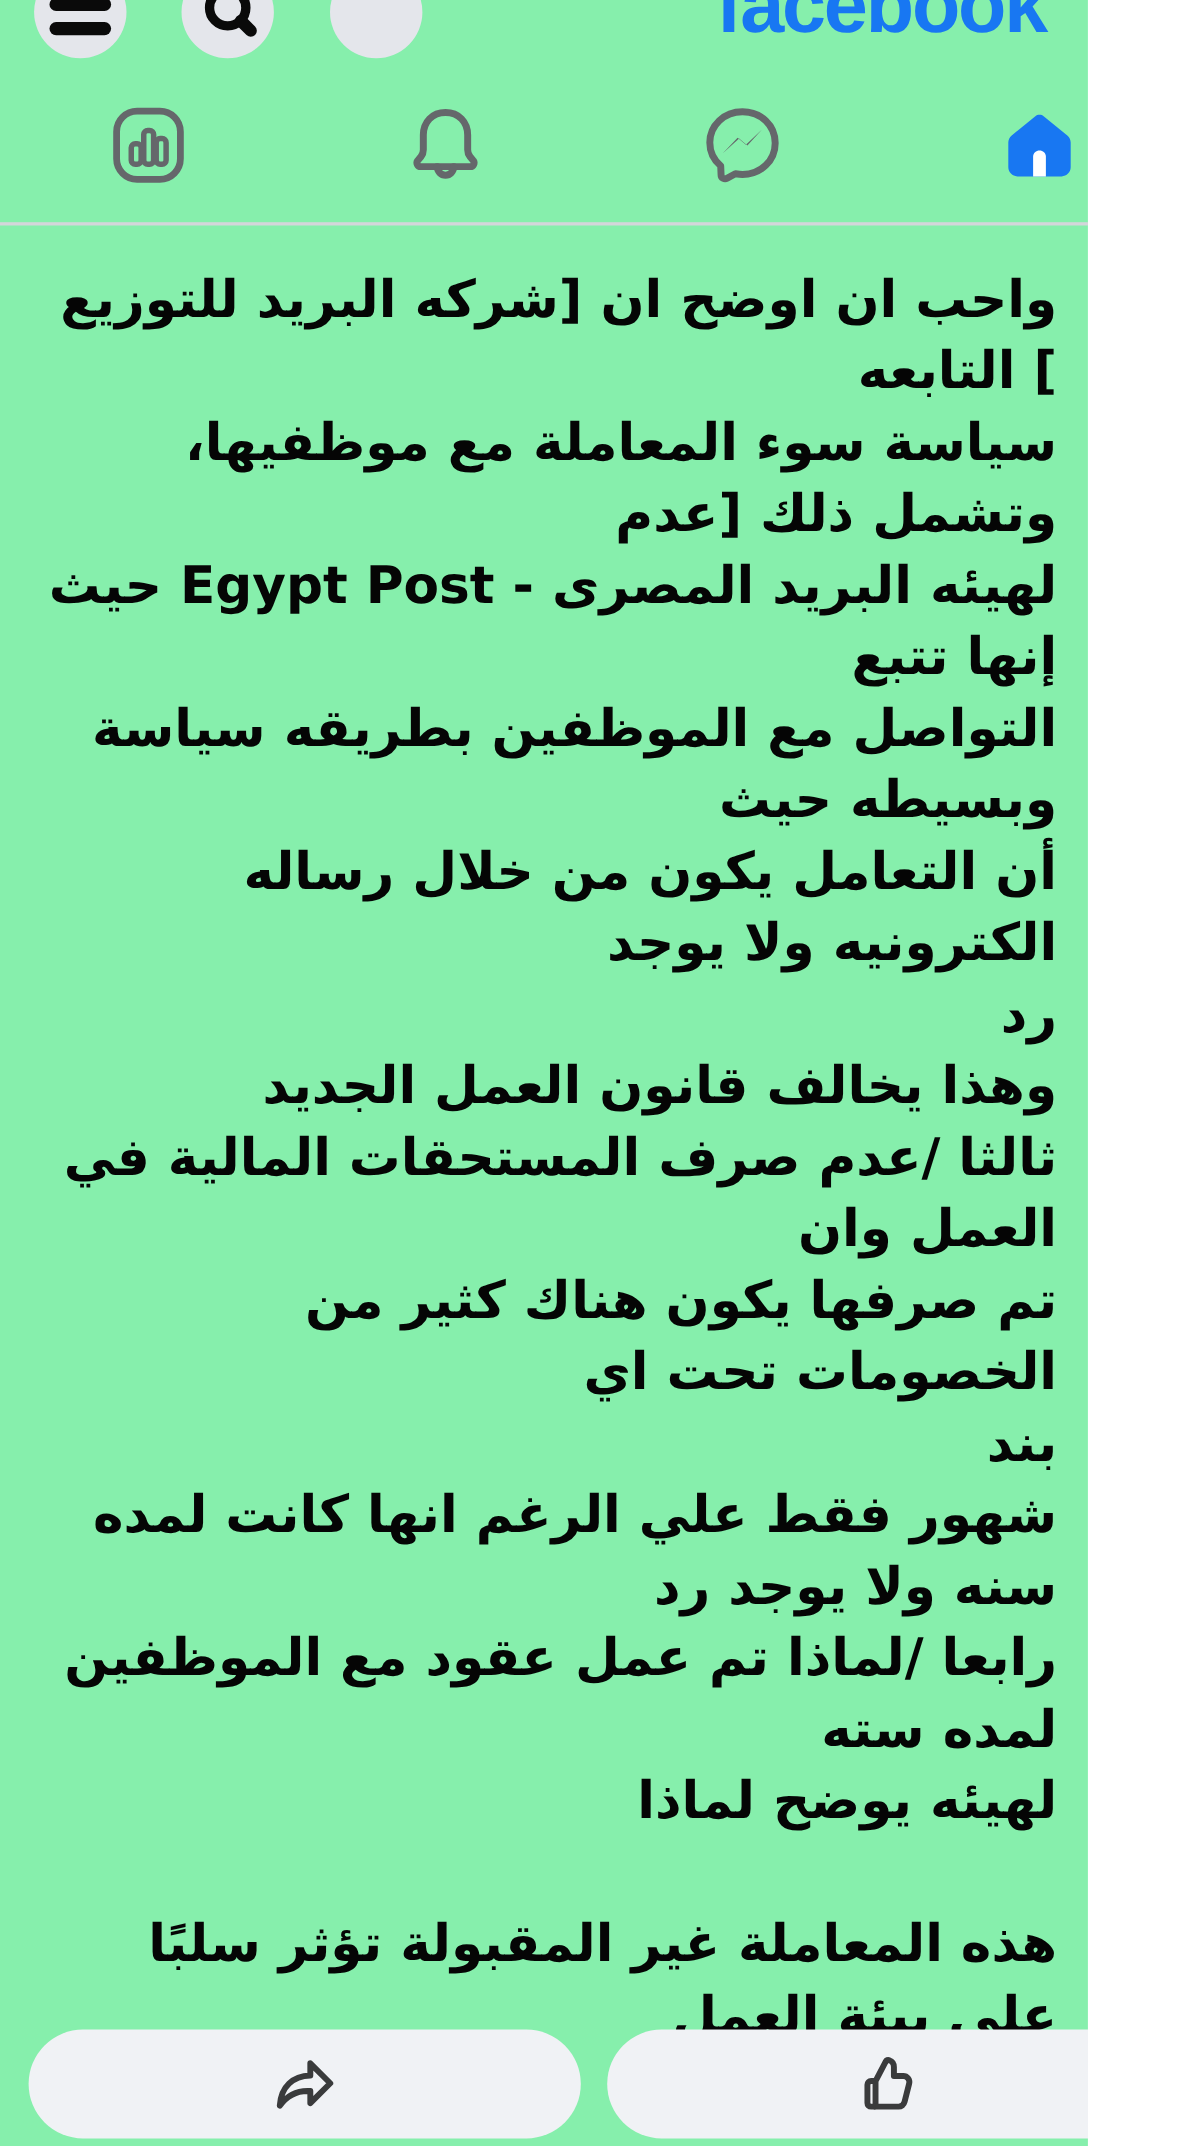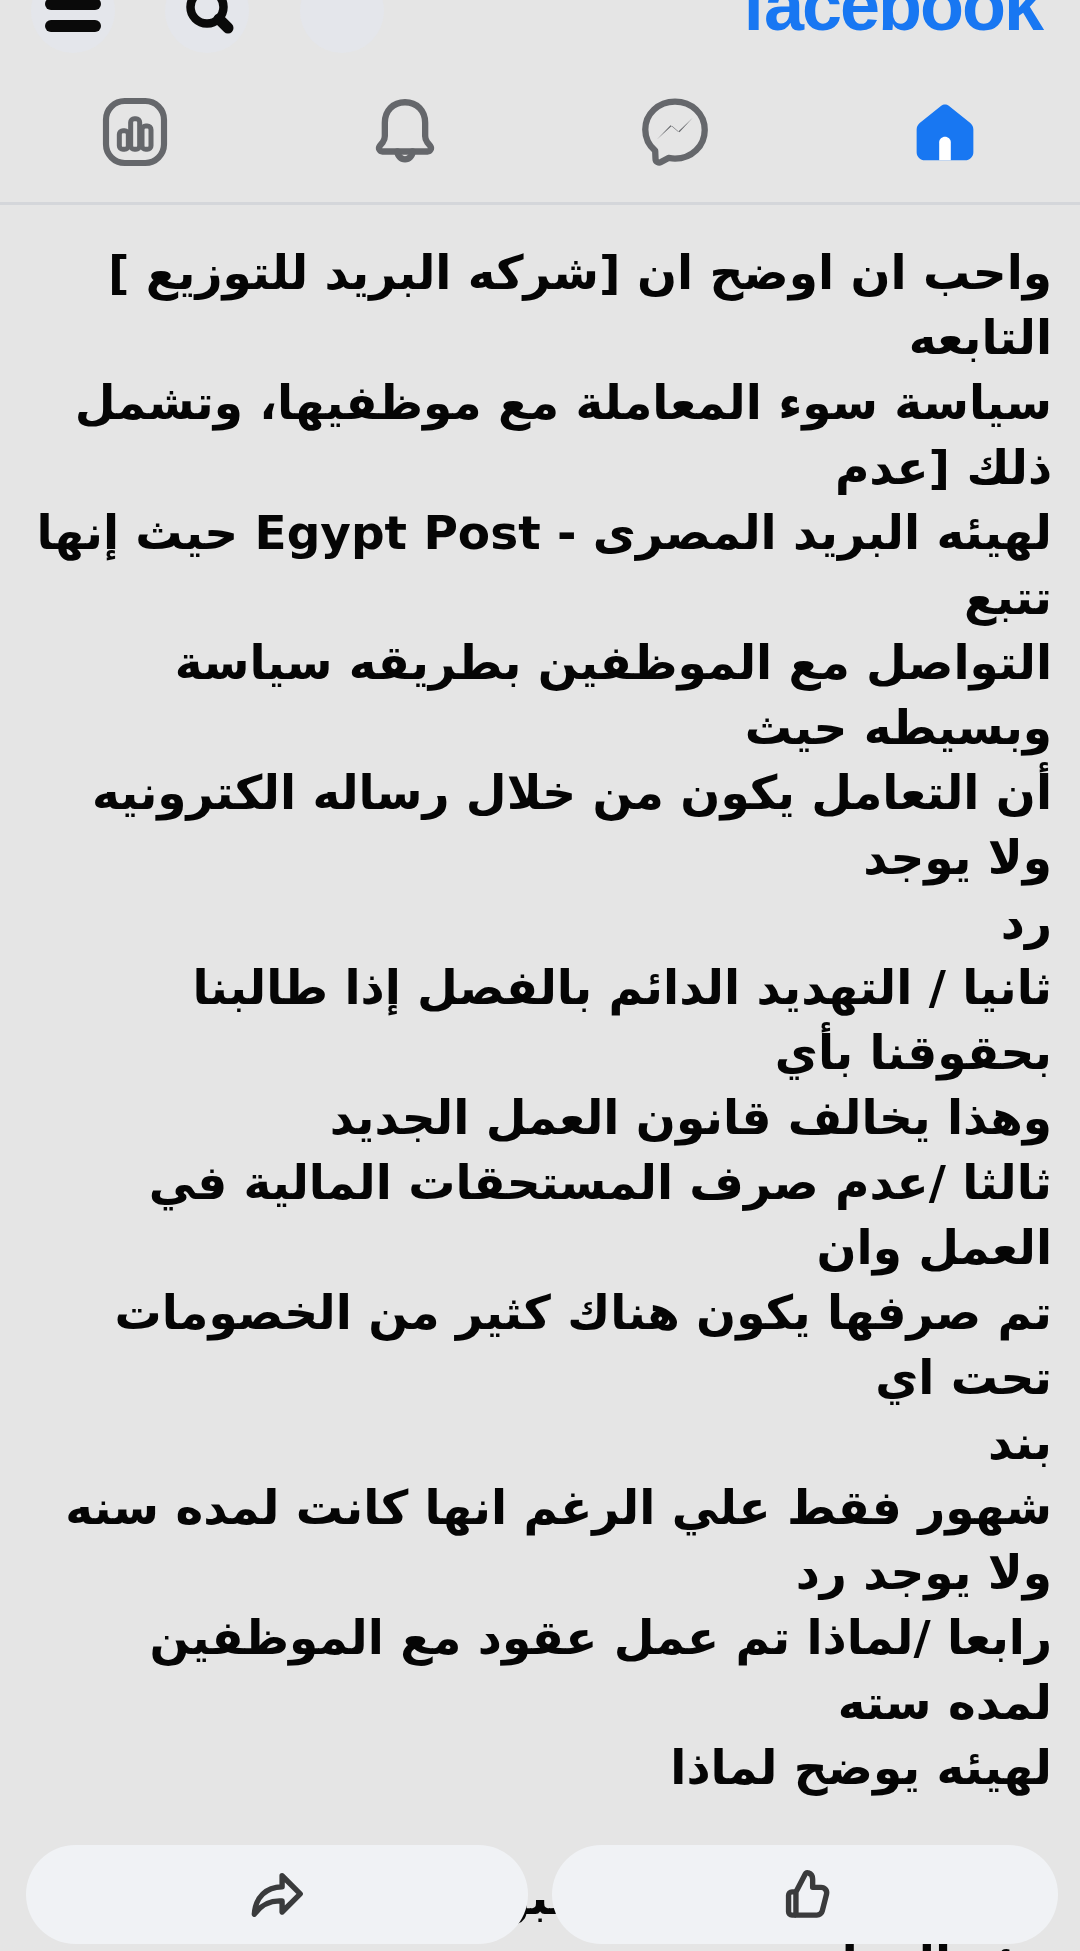--- a/index.html
+++ b/index.html
@@ -1,16 +1,16 @@
 <!DOCTYPE html>
 <html><head>
 <meta charset="utf-8">
 <style>
   html,body{margin:0;padding:0;background:#fff;}
-  #screen{position:relative;width:1080px;height:1951px;background:#e5e5e5;overflow:hidden;
+  #screen{position:relative;width:989px;height:1951px;background:#86efac;overflow:hidden;
           font-family:"DejaVu Sans","Liberation Sans",sans-serif;}
 
   
   .circle-btn{position:absolute;width:84px;height:84px;border-radius:50%;background:#E4E6EB;top:-31px;}
   #menu-btn{left:31px;} #search-btn{left:165px;} #create-btn{left:300px;}
   .hbar{position:absolute;left:14px;width:56px;height:12px;border-radius:6px;background:#0a0a0a;} .hbar.b2{top:29px;} .hbar.b3{top:51px;}
   .circle-btn svg{position:absolute;left:14px;top:14px;}
   .logo{position:absolute;top:-36px;right:38px;font-family:"Liberation Sans",sans-serif;
         font-weight:bold;font-size:72px;letter-spacing:-2px;color:#1877F2;}
 
@@ -84,21 +84,20 @@
   <div class="divider"></div>
 
   <main class="post" dir="rtl">
     <div>
         <div class="post-line">واحب ان اوضح ان  [شركه البريد للتوزيع ] التابعه</div>
         <div class="post-line">سياسة سوء المعاملة مع موظفيها، وتشمل ذلك [عدم</div>
         <div class="post-line">لهيئه البريد المصرى - Egypt Post  حيث إنها تتبع</div>
         <div class="post-line">التواصل مع الموظفين بطريقه سياسة وبسيطه حيث</div>
         <div class="post-line">أن التعامل يكون من خلال رساله الكترونيه ولا يوجد</div>
         <div class="post-line">رد</div>
-        <div class="post-line">ثانيا / التهديد الدائم بالفصل إذا طالبنا بحقوقنا بأي</div>
         <div class="post-line">وهذا يخالف قانون العمل الجديد</div>
         <div class="post-line">ثالثا /عدم صرف المستحقات المالية في العمل وان</div>
         <div class="post-line">تم صرفها يكون هناك كثير من الخصومات تحت اي</div>
         <div class="post-line">بند</div>
         <div class="post-line">شهور فقط علي الرغم انها كانت لمده سنه ولا يوجد رد</div>
         <div class="post-line">رابعا /لماذا تم عمل عقود مع الموظفين لمده سته</div>
         <div class="post-line">لهيئه يوضح لماذا</div>
         <div class="post-line blank"></div>
         <div class="post-line">هذه المعاملة غير المقبولة تؤثر سلبًا على بيئة العمل</div>
       </div>

